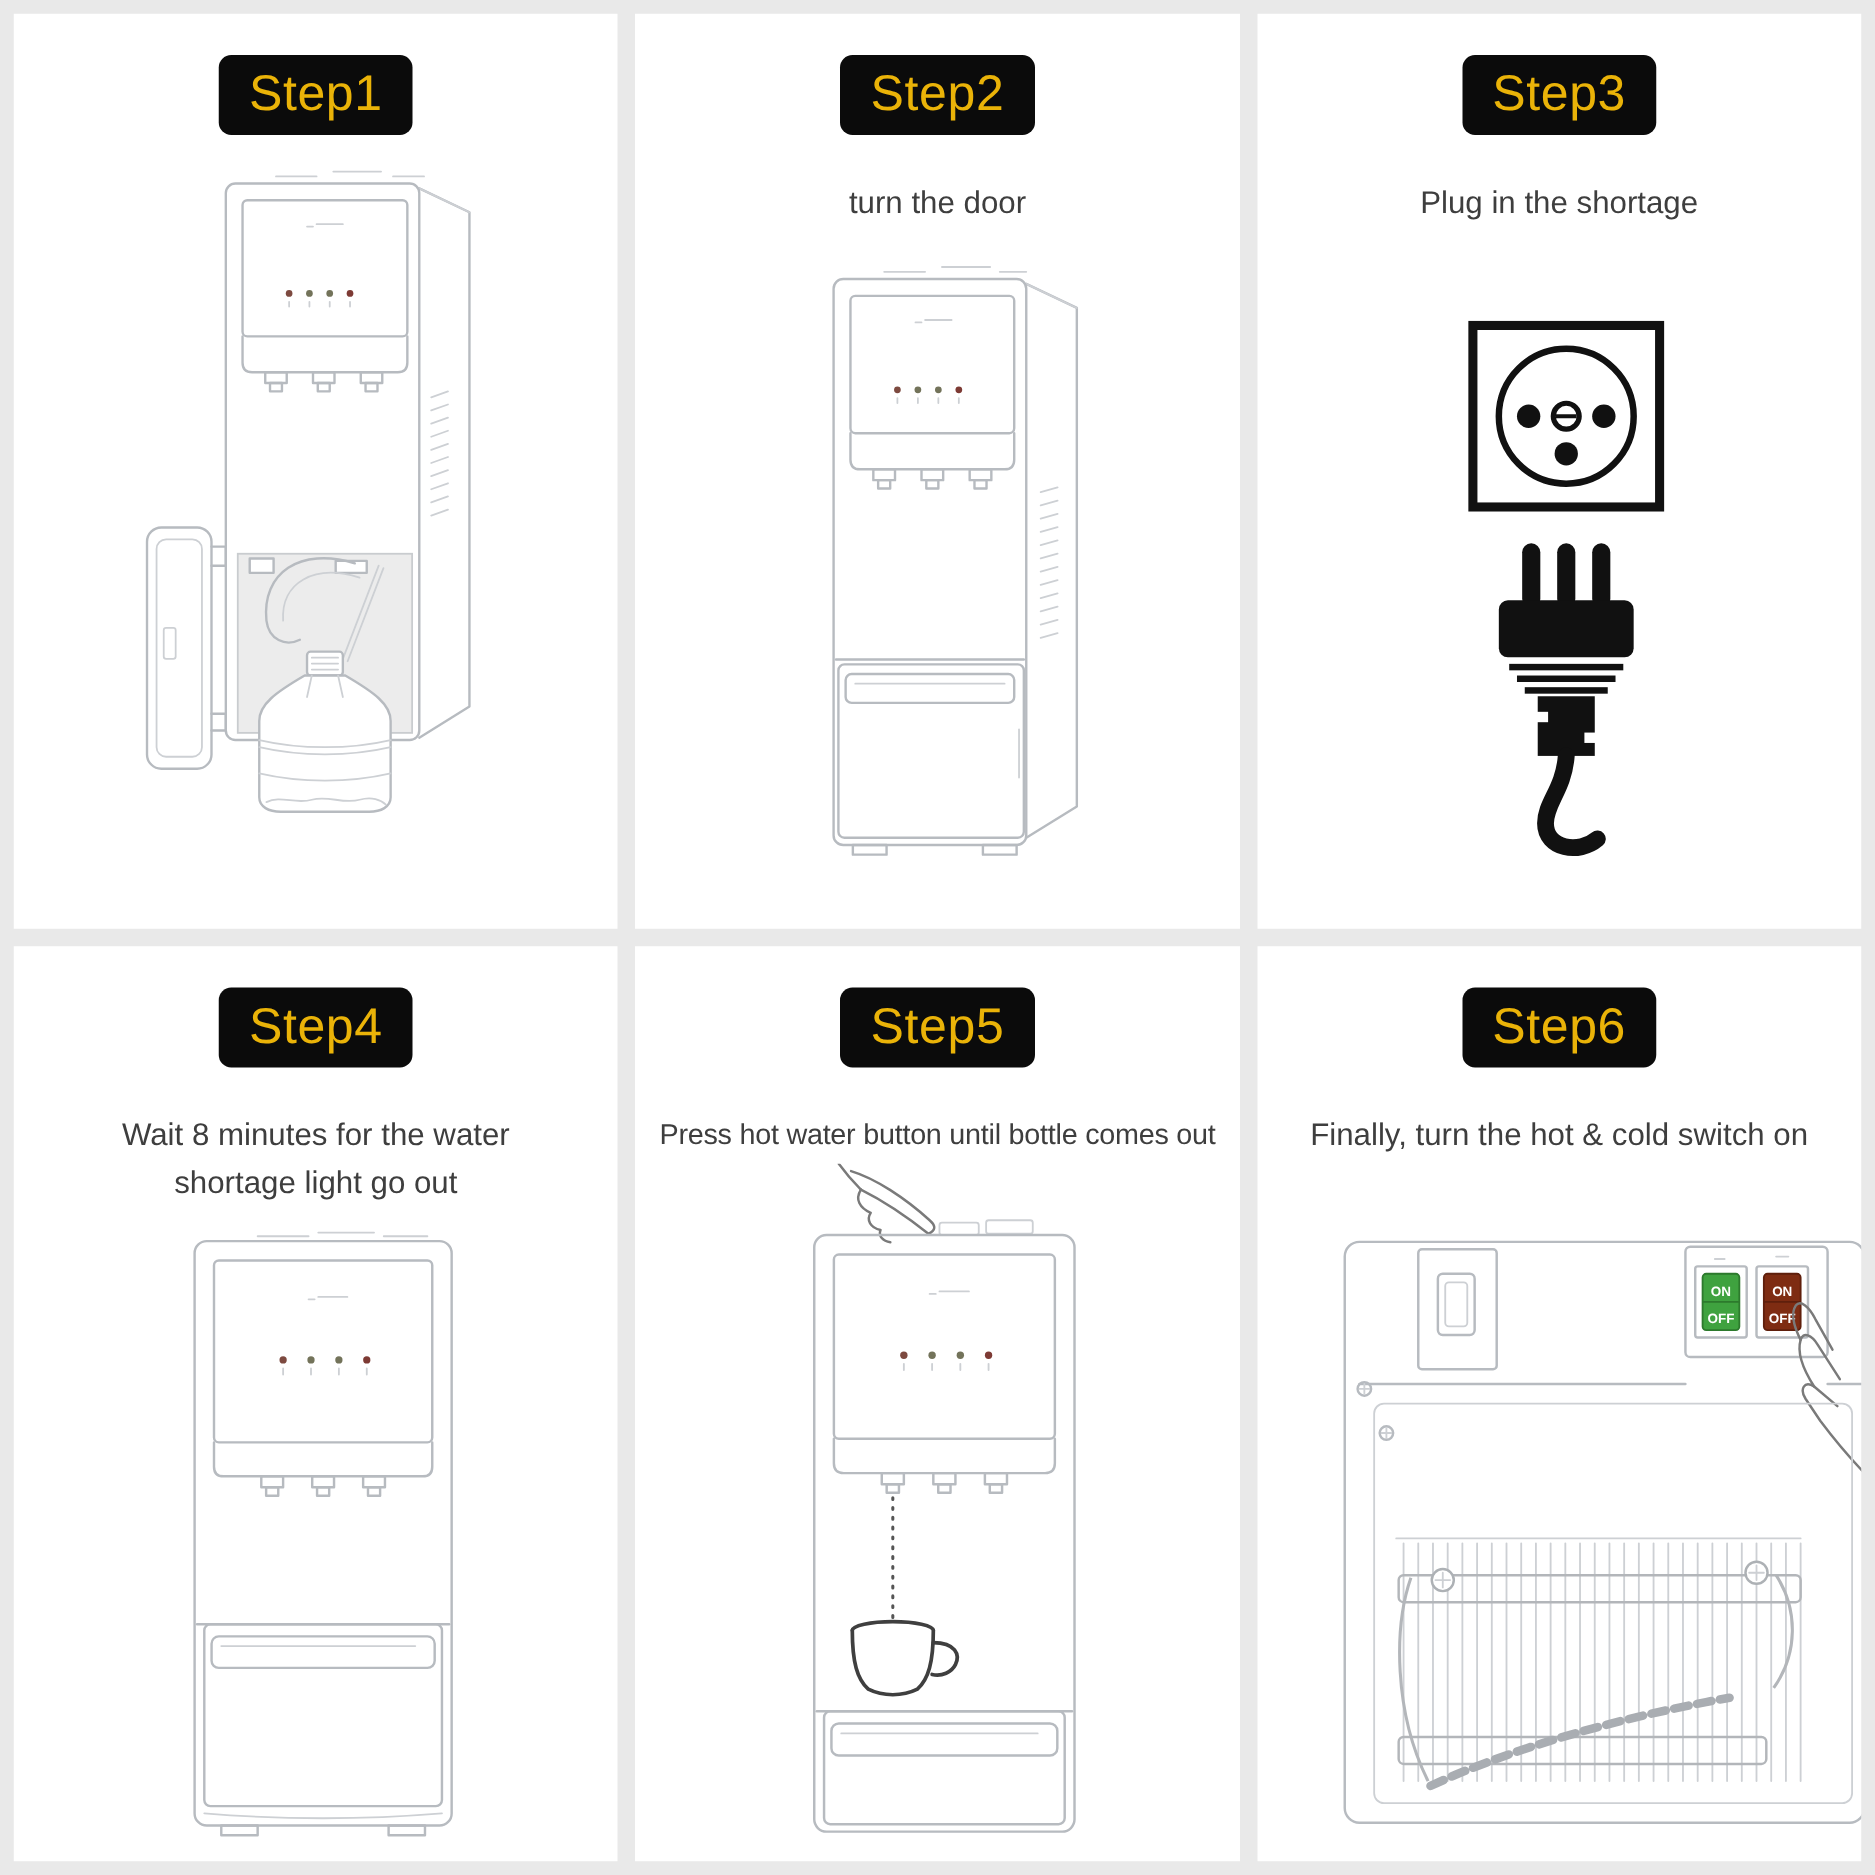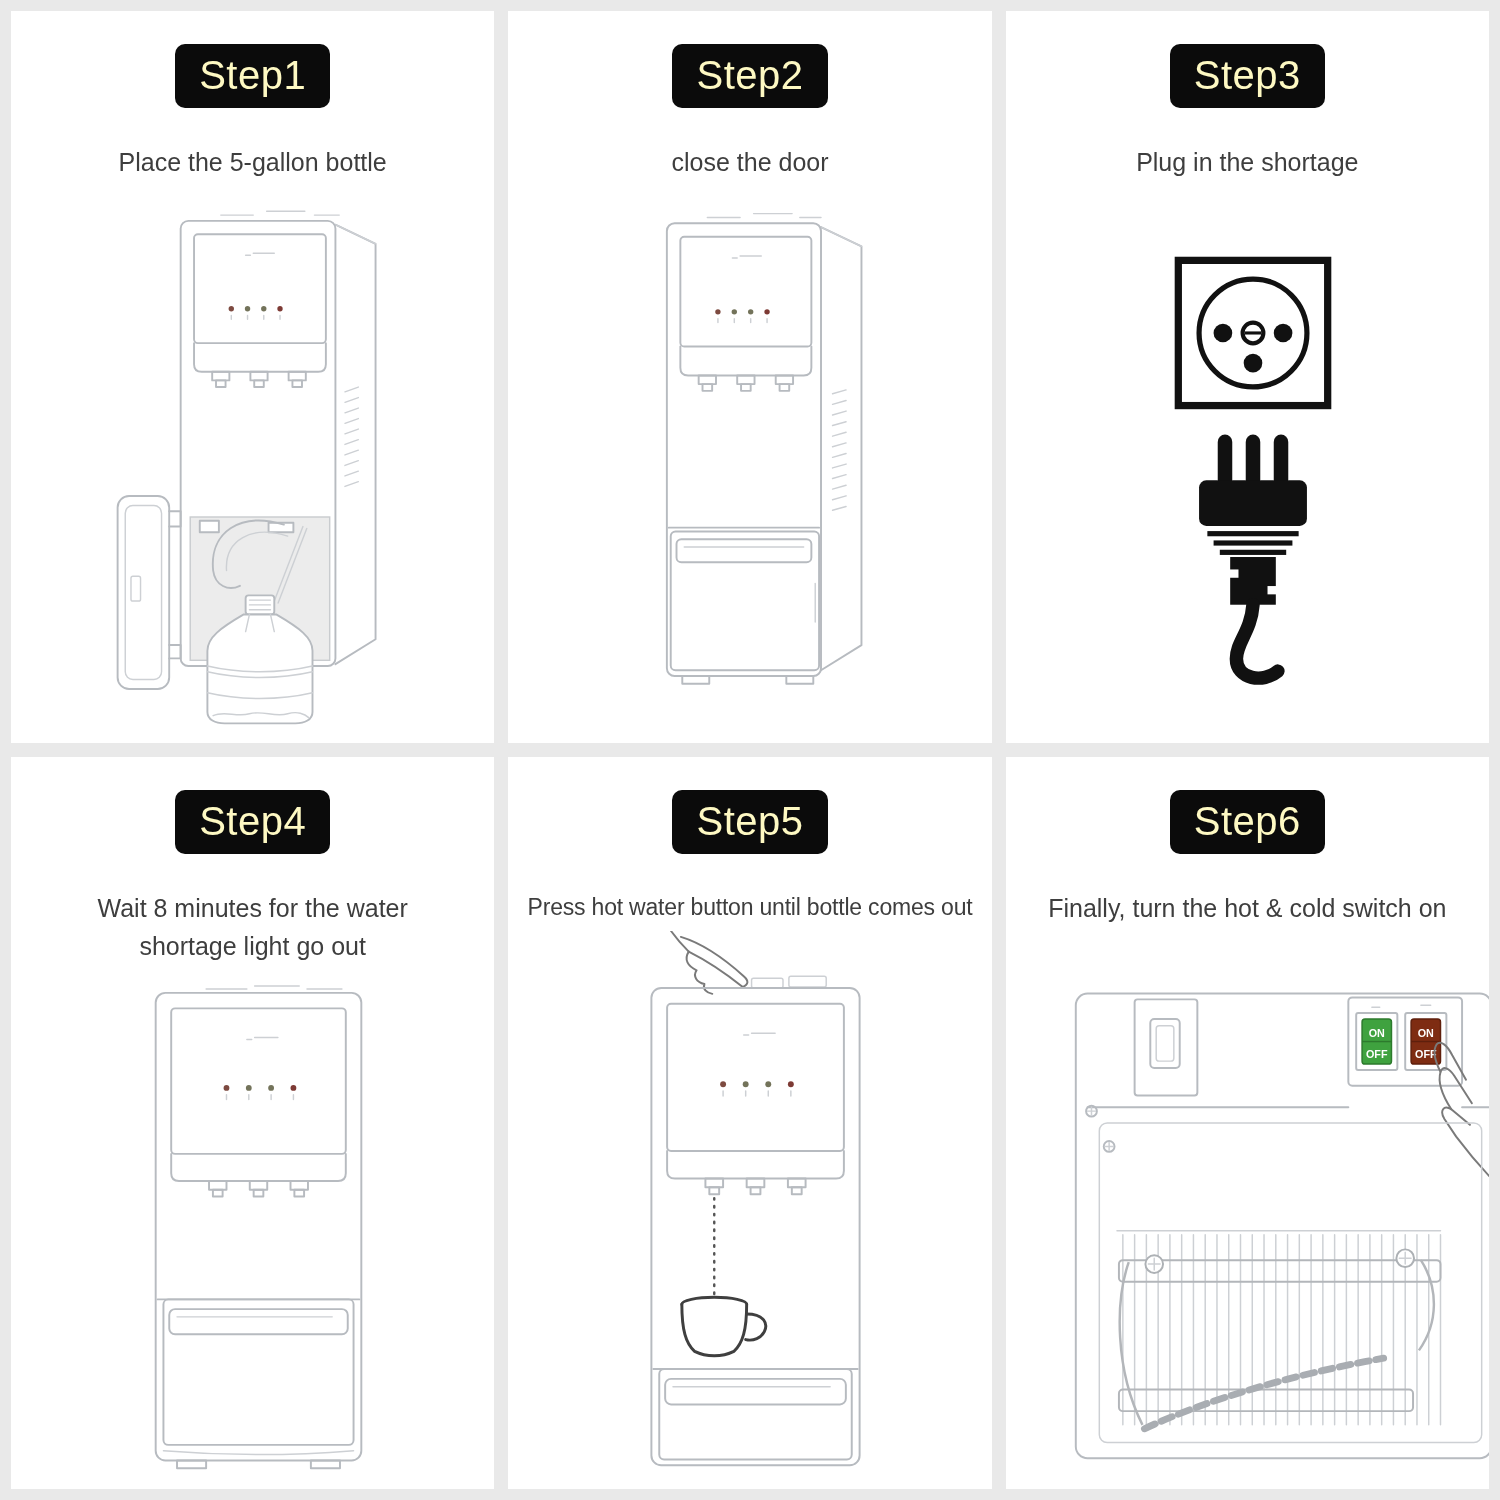--- a/index.html
+++ b/index.html
@@ -22,21 +22,21 @@
     background:#ffffff;
     display:flex;
     flex-direction:column;
     align-items:center;
     overflow:hidden;
     position:relative;
   }
   .badge{
     margin-top:33px;
     background:#0b0b0b;
-    color:#fef9c3;
+    color:#eab308;
     font-size:40px;
     line-height:1;
     padding:11px 24px 13px;
     border-radius:10px;
     letter-spacing:0.5px;
   }
   .caption{
     margin-top:36px;
     font-size:25px;
     color:#3e3e3e;
@@ -67,21 +67,20 @@
   .blk-line{stroke:#111111;fill:none;}
   .sw-text{font-family:"Liberation Sans",sans-serif;font-size:11px;font-weight:bold;fill:#ffffff;text-anchor:middle;}
 </style>
 </head>
 <body>
 
 <div class="grid">
 
   <section class="panel">
     <div class="badge">Step1</div>
-    <div class="caption">Place the 5-gallon bottle</div>
     <div class="fig">
       <svg viewBox="0 0 320 560" width="306" height="535">
 
         <path class="sk" d="M240,30 L282,50 L282,464 L240,490"></path>
         <path class="sk2" d="M240,30 L282,50"></path>
 
         <path class="sk2" d="M120,20 h34 M168,16 h40 M218,20 h26"></path>
 
         <rect class="sk" x="78" y="26" width="162" height="466" rx="8"></rect>
 
@@ -129,21 +128,21 @@
           <path class="sk2" d="M150,438 L146,456 M172,438 L176,456"></path>
           <path class="sk2" d="M106,492 C140,500 182,500 216,492 M106,498 C140,506 182,506 216,498 M106,520 C140,528 182,528 216,520"></path>
           <path class="sk2" d="M112,544 C124,538 136,546 150,542 C164,538 176,546 190,542 C200,539 208,542 212,546"></path>
         </g>
       </svg>
     </div>
   </section>
 
   <section class="panel">
     <div class="badge">Step2</div>
-    <div class="caption">close the door</div>
+    <div class="caption">turn the door</div>
     <div class="fig">
       <svg viewBox="0 0 300 560" width="289" height="540">
         <path class="sk" d="M218,32 L260,52 L260,466 L218,492"></path>
         <path class="sk2" d="M218,32 L260,52"></path>
         <path class="sk2" d="M100,22 h34 M148,18 h40 M196,22 h22"></path>
         <rect class="sk" x="58" y="28" width="160" height="470" rx="8"></rect>
         <rect class="sk" x="72" y="42" width="136" height="114" rx="4"></rect>
         <path class="sk2" d="M126,64 h5 M134,62 h22"></path>
         <g>
           <circle cx="111" cy="120" r="2.8" fill="#7d4a40"></circle>

